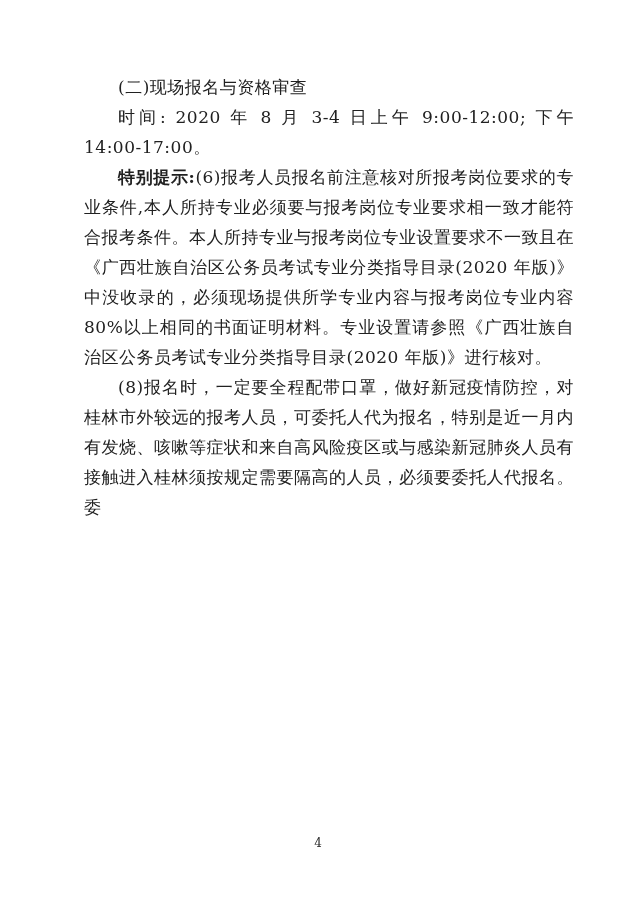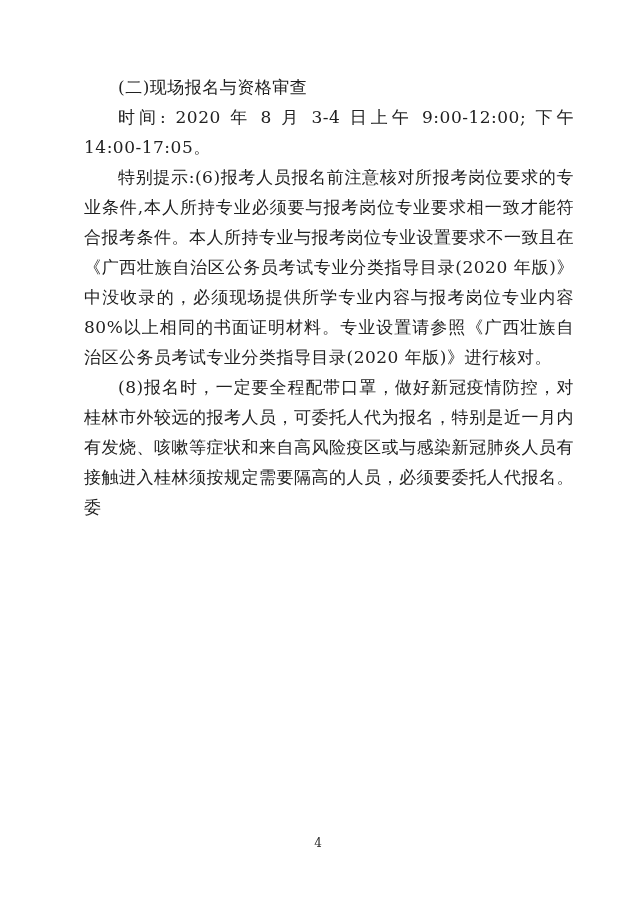--- a/index.html
+++ b/index.html
@@ -26,21 +26,21 @@
     letter-spacing: 0.5px;
     text-align: justify;
     text-justify: inter-ideograph;
   }
   .para {
     margin: 0;
     padding: 0;
     text-indent: 2em;
   }
   .para .bold-prefix {
-    font-weight: normal;
+    font-weight: bold;
   }
   .footer {
     position: absolute;
     left: 0;
     right: 0;
     top: 836px;
     text-align: center;
     font-size: 12px;
     color: #2a2a2a;
     letter-spacing: 0;
@@ -52,21 +52,21 @@
 <div class="page">
   <div class="content">
 
     <p class="para">
       <span>(二)现场报名与资格审查</span>
     </p>
 
 
 
     <p class="para">
-      <span>时间: 2020 年 8 月 3-4 日上午 9:00-12:00; 下午 14:00-17:05。</span>
+      <span>时间: 2020 年 8 月 3-4 日上午 9:00-12:00; 下午 14:00-17:00。</span>
     </p>
 
 
     <p class="para">
       <span class="bold-prefix">特别提示:</span><span>(6)报考人员报名前注意核对所报考岗位要求的专业条件,本人所持专业必须要与报考岗位专业要求相一致才能符合报考条件。本人所持专业与报考岗位专业设置要求不一致且在《广西壮族自治区公务员考试专业分类指导目录(2020 年版)》中没收录的，必须现场提供所学专业内容与报考岗位专业内容 80%以上相同的书面证明材料。专业设置请参照《广西壮族自治区公务员考试专业分类指导目录(2020 年版)》进行核对。</span>
     </p>
 
     <p class="para">
       <span>(8)报名时，一定要全程配带口罩，做好新冠疫情防控，对桂林市外较远的报考人员，可委托人代为报名，特别是近一月内有发烧、咳嗽等症状和来自高风险疫区或与感染新冠肺炎人员有接触进入桂林须按规定需要隔高的人员，必须要委托人代报名。委</span>
     </p>

